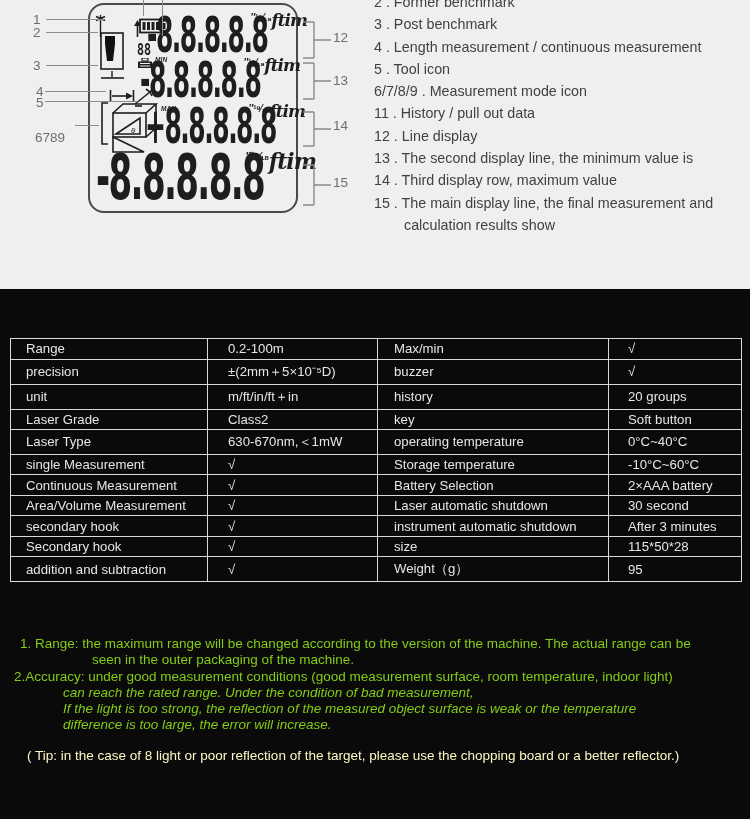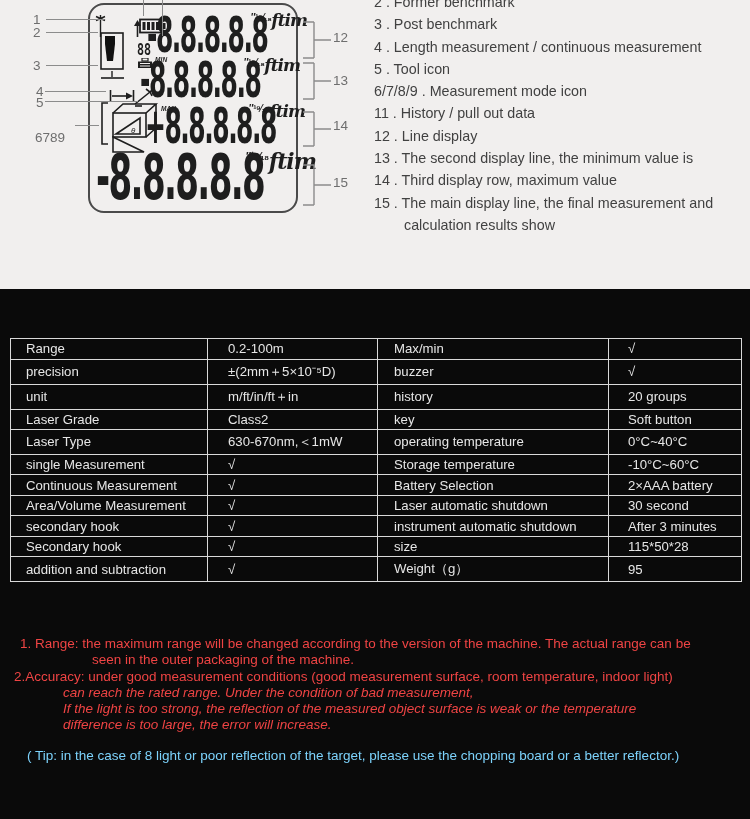--- a/index.html
+++ b/index.html
@@ -76,26 +76,26 @@
   .bottom-section{position:absolute;left:0;top:289px;width:750px;height:530px;
                   background:#0a0a0a;color:#e6e6e6;}
   table.spec{position:absolute;left:10px;top:49px;width:731px;height:244px;
              border-collapse:collapse;table-layout:fixed;}
   table.spec td{border:1px solid #d9d9d9;font-size:13.2px;color:#e6e6e6;
                 padding:0 4px 0 15px;white-space:nowrap;overflow:hidden;}
   table.spec td.c2{padding-left:20px;}
   table.spec td.c3{padding-left:16px;}
   table.spec td.c4{padding-left:19px;}
 
-  .notes{position:absolute;left:0;top:347px;width:750px;color:#ef4444;
+  .notes{position:absolute;left:0;top:347px;width:750px;color:#84cc16;
          font-size:13.5px;line-height:16.3px;}
   .notes .nl{white-space:nowrap;}
   .ind1{padding-left:20px;} .ind2{padding-left:92px;}
   .ind3{padding-left:14px;} .ind4{padding-left:63px;font-style:italic;}
-  .tip{position:absolute;left:27px;top:459px;color:#7dd3fc;font-size:13.5px;white-space:nowrap;}
+  .tip{position:absolute;left:27px;top:459px;color:#fef9c3;font-size:13.5px;white-space:nowrap;}
 
   svg{display:block;}
 </style>
 </head>
 <body>
 
 <div class="screen">
 
   <div class="top-section">
 

